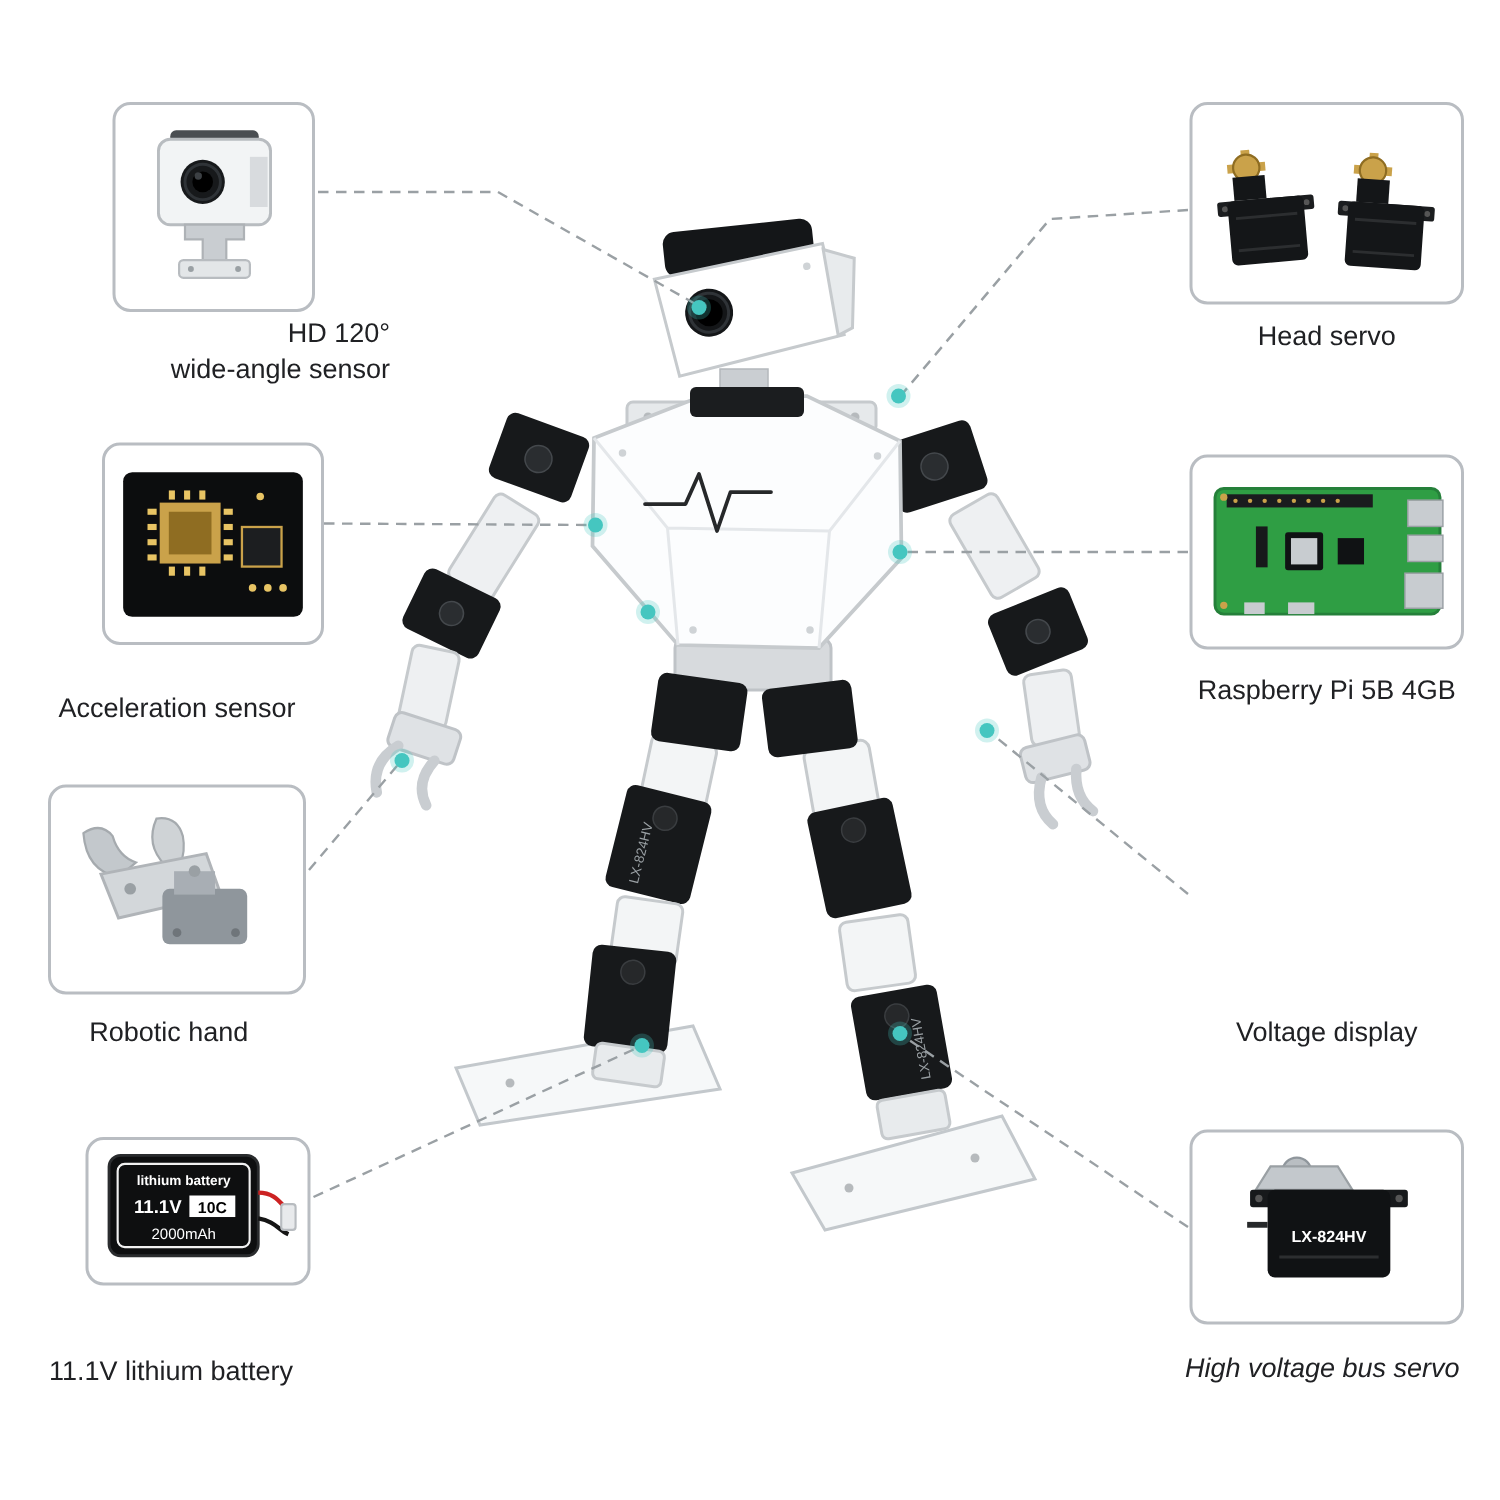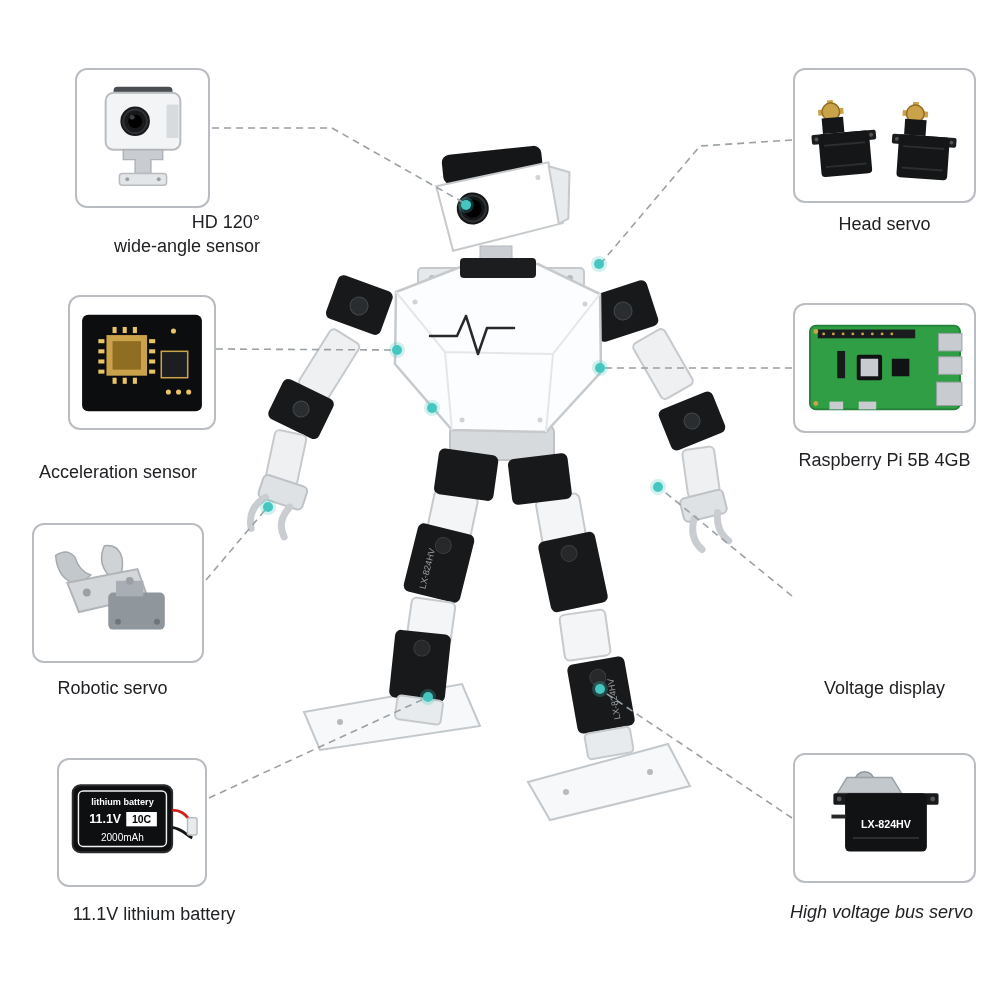--- a/index.html
+++ b/index.html
@@ -261,38 +261,38 @@
       <path d="M28 52 L100 38 L110 66 L40 82 Z" fill="#d3d7da" stroke="#b0b4b8" stroke-width="2"></path>
       <rect x="70" y="62" width="58" height="38" rx="5" fill="#8f969c"></rect>
       <rect x="78" y="50" width="28" height="16" fill="#a8aeb4"></rect>
       <circle cx="48" cy="62" r="4" fill="#9aa0a4"></circle>
         <circle cx="92" cy="50" r="4" fill="#9aa0a4"></circle>
       <circle cx="120" cy="92" r="3" fill="#6f757a"></circle>
         <circle cx="80" cy="92" r="3" fill="#6f757a"></circle>
     </svg>
   </div>
   <div class="label" style="left:5px;top:676px;width:215px;">
-    <span>Robotic servo</span>
-  </div>
-
-  <div class="thumb" style="left:57px;top:758px;width:150px;height:129px;">
+    <span>Robotic hand</span>
+  </div>
+
+  <div class="thumb" style="left:57px;top:758px;width:150px;height:99px;">
     <svg width="136" height="110" viewBox="0 0 140 115">
       <rect x="8" y="18" width="104" height="70" rx="8" fill="#0e0f10" stroke="#2a2c2e" stroke-width="2"></rect>
       <rect x="14" y="24" width="92" height="58" rx="5" fill="none" stroke="#f2f2f2" stroke-width="1.5"></rect>
       <text x="60" y="39" text-anchor="middle" font-size="9.5" font-weight="bold" fill="#ffffff">lithium battery</text>
       <text x="42" y="58" text-anchor="middle" font-size="13" font-weight="bold" fill="#ffffff">11.1V</text>
       <rect x="64" y="46" width="32" height="15" fill="#ffffff"></rect>
       <text x="80" y="58" text-anchor="middle" font-size="11" font-weight="bold" fill="#000000">10C</text>
       <text x="60" y="76" text-anchor="middle" font-size="10.5" fill="#ffffff">2000mAh</text>
       <path d="M112 44 C126 44 128 54 135 58" fill="none" stroke="#cc2222" stroke-width="3"></path>
       <path d="M112 62 C124 64 126 70 133 73" fill="none" stroke="#151515" stroke-width="3"></path>
       <rect x="128" y="52" width="10" height="18" rx="2" fill="#e8eaec" stroke="#b8bcc0" stroke-width="1.5"></rect>
     </svg>
   </div>
-  <div class="label" style="left:0px;top:902px;width:228px;padding-left:40px;">
+  <div class="label" style="left:0px;top:902px;width:228px;">
     <span>11.1V lithium battery</span>
   </div>
 
   <div class="thumb" style="left:793px;top:68px;width:183px;height:135px;">
     <svg width="166" height="118" viewBox="0 0 170 120">
       <g transform="translate(10 18) rotate(-5 35 45)">
         <rect x="19" y="4" width="6" height="26" fill="#caa24a"></rect>
           <rect x="9" y="13" width="26" height="6" fill="#caa24a"></rect>
         <circle cx="22" cy="16" r="9" fill="#caa24a" stroke="#8f6d22" stroke-width="1.5"></circle>
         <rect x="12" y="22" width="22" height="16" fill="#141618"></rect>

